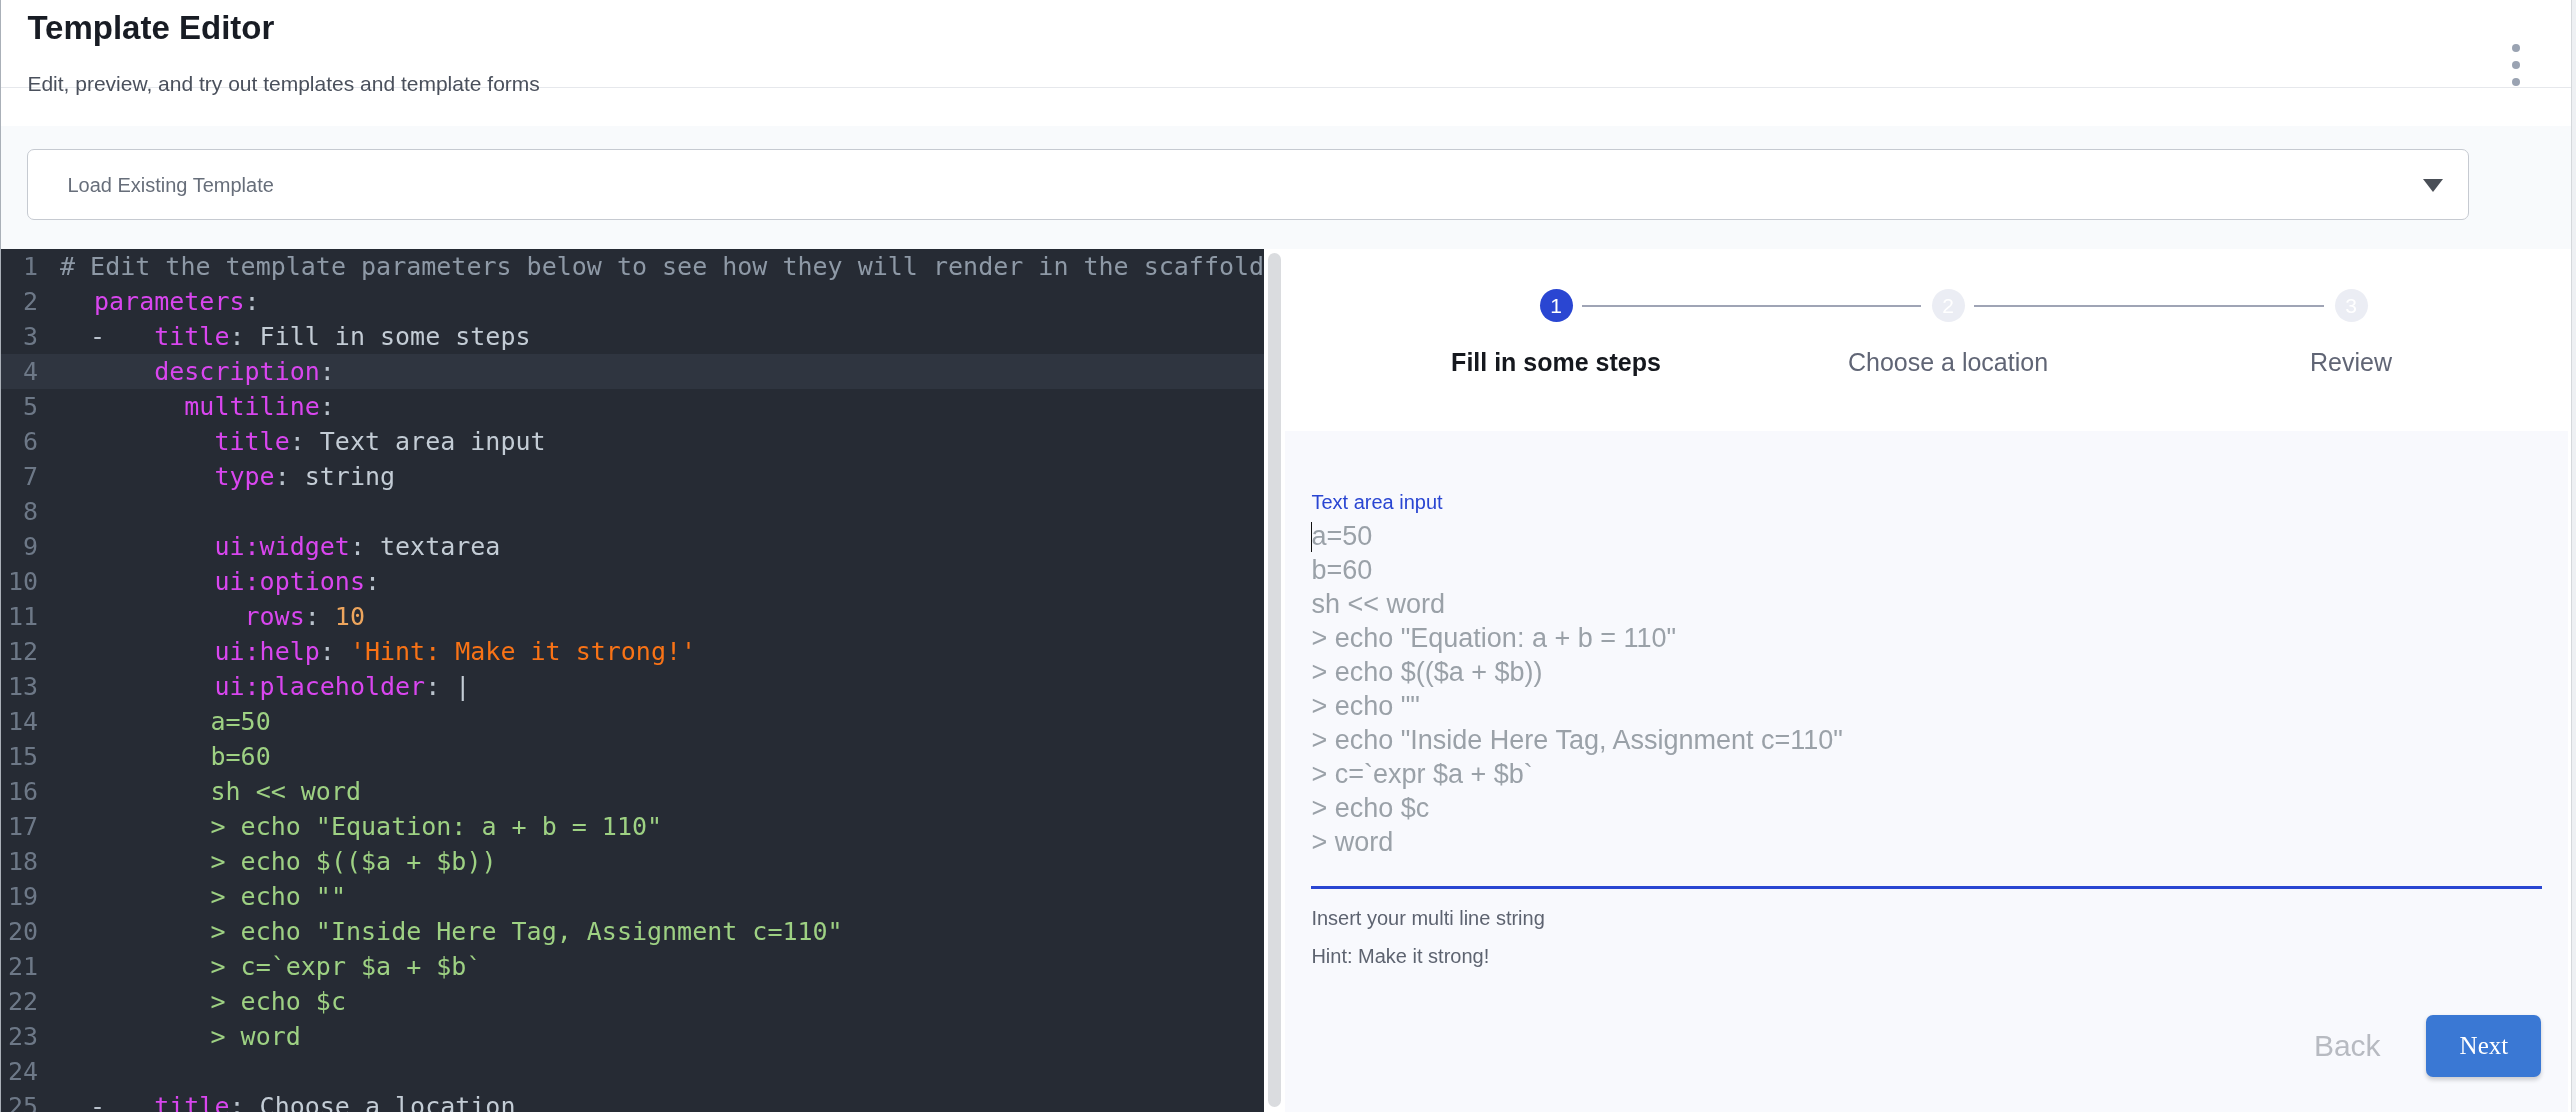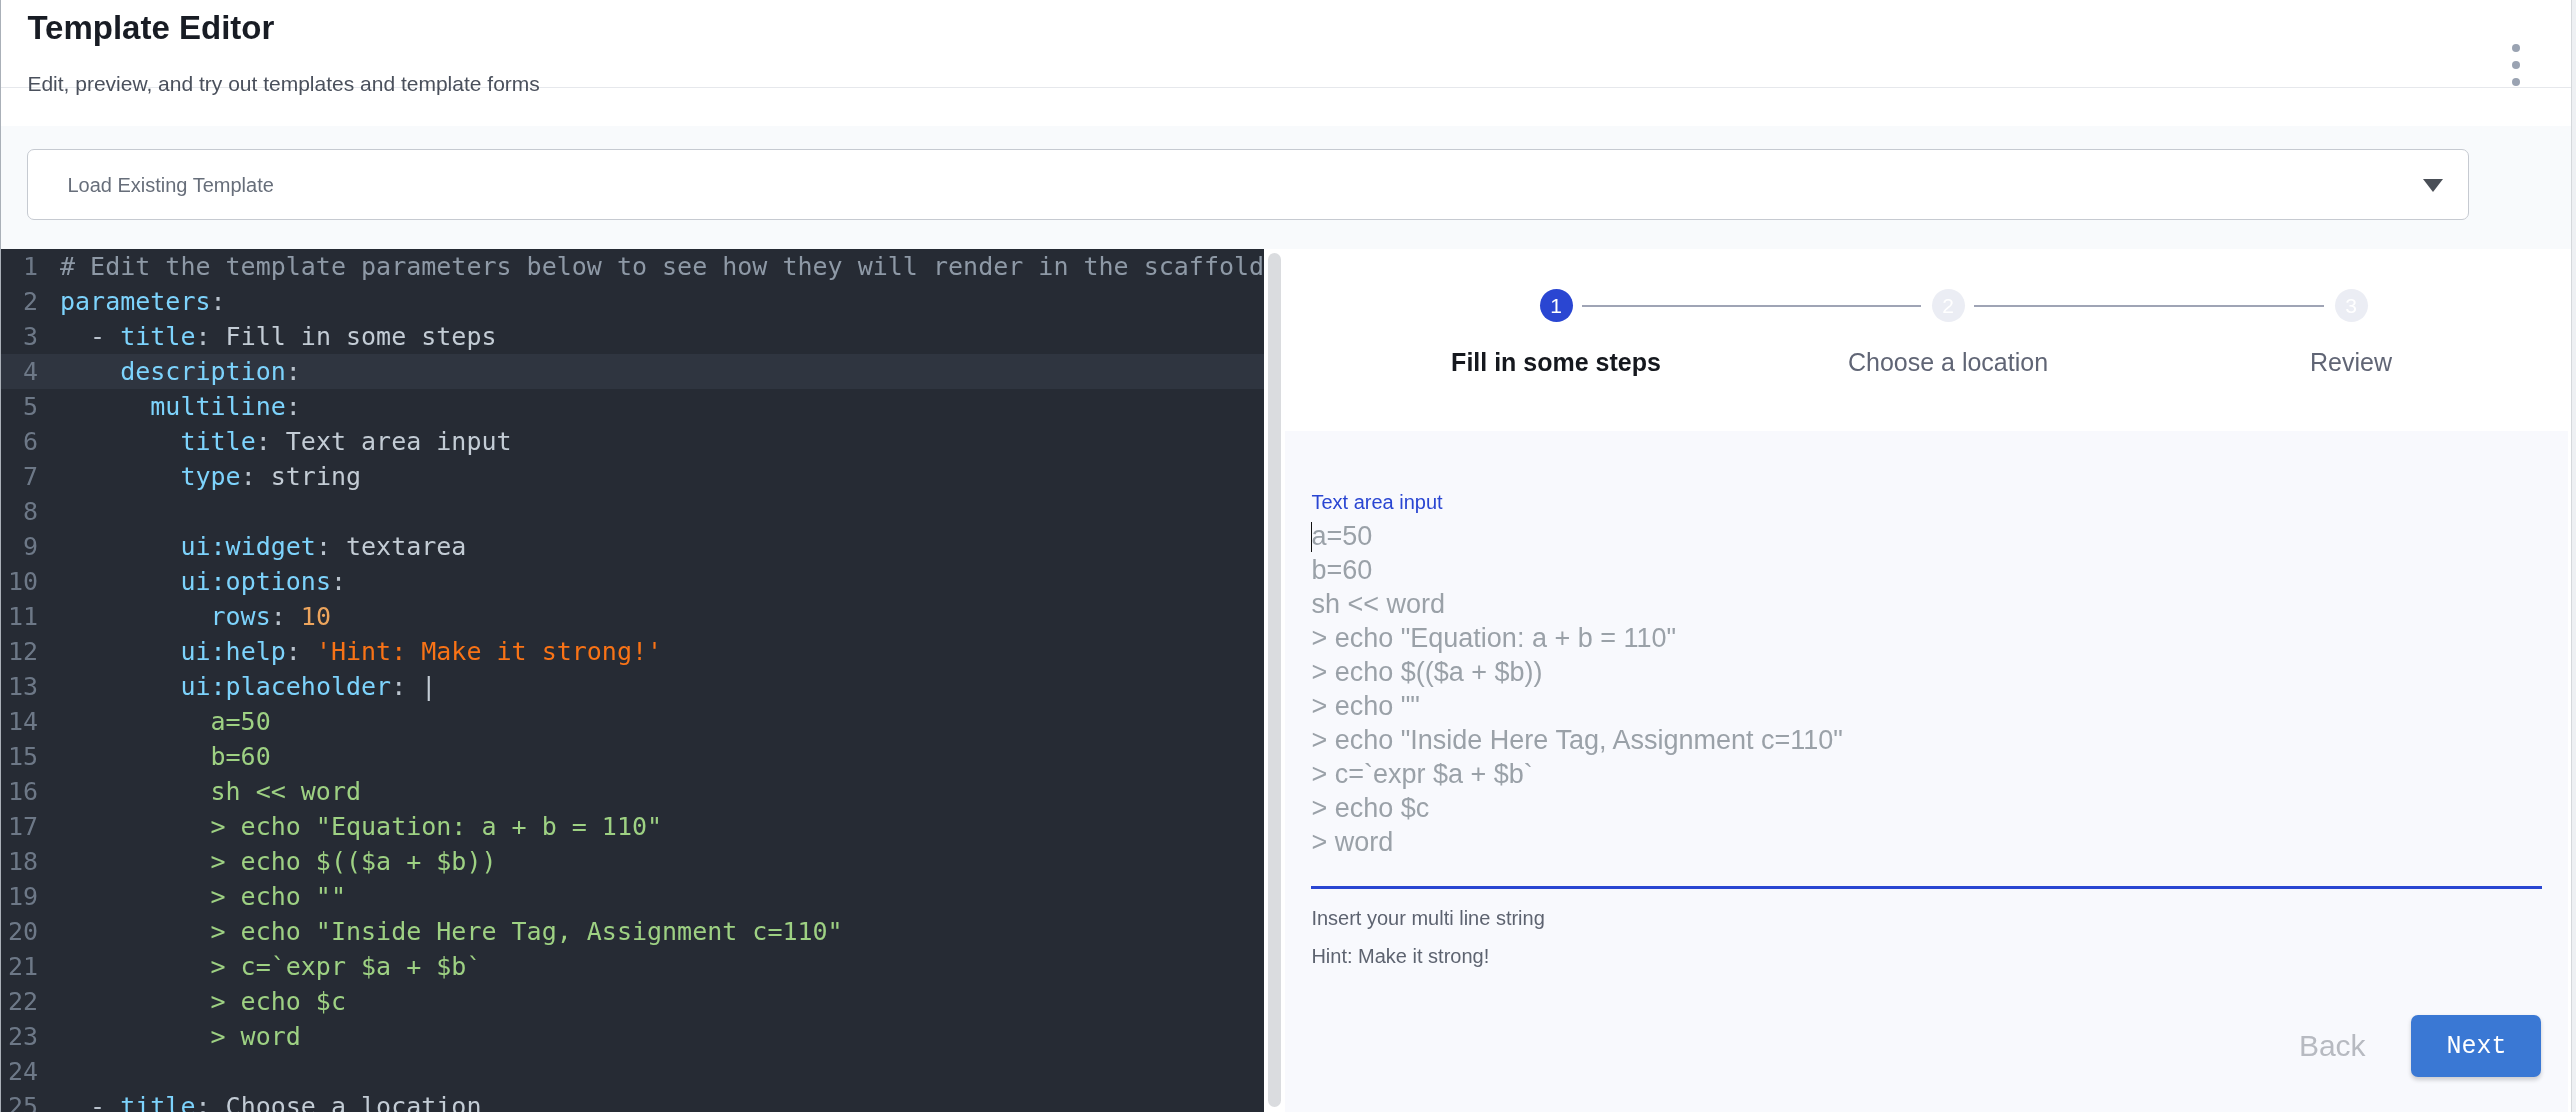--- a/index.html
+++ b/index.html
@@ -27,21 +27,21 @@
   
   .main{position:absolute;left:0;top:249px;width:100%;height:863px;display:flex;}
 
   
   .editor{position:relative;width:1263px;height:100%;background:#262b34;overflow:hidden;flex:0 0 auto;
           font-family:"DejaVu Sans Mono",monospace;font-size:25px;line-height:35px;}
   .code-line{display:flex;white-space:pre;height:35px;}
   .code-line.active{background:#2f3540;}
   .ln{flex:0 0 37px;text-align:right;color:#6d7887;user-select:none;}
   .code{padding-left:22px;}
-  .tok-c{color:#8e99a6;} .tok-k{color:#7dd3fc;} .tok-p{color:#bac3cd;} .tok-v{color:#c3ccd5;}
+  .tok-c{color:#8e99a6;} .tok-k{color:#d946ef;margin-left:34px;} .tok-p{color:#bac3cd;} .tok-v{color:#c3ccd5;}
   .tok-s{color:#f97316;} .tok-n{color:#eda55d;} .tok-g{color:#9ed183;}
 
   
   .right{position:relative;flex:1;background:#fff;}
   .vscrollbar{position:absolute;left:3.5px;top:4.4px;bottom:5.3px;width:13.2px;border-radius:7px;background:#dadcdf;cursor:pointer;}
 
   
   .stepper{position:absolute;left:21px;top:0;right:2.6px;height:182px;background:#fff;}
   .step-circle{position:absolute;top:40px;width:33px;height:33px;border-radius:50%;margin-left:-16.3px;
                display:flex;align-items:center;justify-content:center;font-size:21px;color:#fff;}
@@ -58,22 +58,22 @@
       border:none;outline:none;resize:none;padding:0;font-family:"Liberation Sans",sans-serif;
       font-size:27px;line-height:34px;color:#1f2328;}
   .ta::placeholder{color:#9aa1a8;opacity:1;}
   .text-cursor{position:absolute;left:25.6px;top:91px;width:1.8px;height:30px;background:#111;}
   .underline{position:absolute;left:26.4px;right:26.4px;top:455px;height:2.6px;background:#2a46d2;}
   .helper{position:absolute;left:26.4px;font-size:20px;color:#5d6370;}
   .helper.h1{top:476px;} .helper.h2{top:514px;}
   .btn-row{position:absolute;right:27px;top:584px;display:flex;align-items:center;gap:37px;}
   .btn-back{font-size:30px;color:#b7bac1;background:none;border:none;padding:0 8.8px;height:62px;
             font-family:"Liberation Sans",sans-serif;cursor:default;}
-  .btn-next{width:130px;height:62px;border:none;border-radius:7px;background:#3a78d4;color:#fff;
-            font-size:25px;font-family:Liberation Mono, monospace;cursor:pointer;
+  .btn-next{width:115px;height:62px;border:none;border-radius:7px;background:#3a78d4;color:#fff;
+            font-size:25px;font-family:Liberation Serif, serif;cursor:pointer;
             box-shadow:0 2.6px 4.4px rgba(0,0,0,0.18);}
 </style>
 </head>
 <body>
 
 <div id="app">
 
   <div class="header">
     <div class="page-title">Template Editor</div>
     <div class="page-subtitle">Edit, preview, and try out templates and template forms</div>

